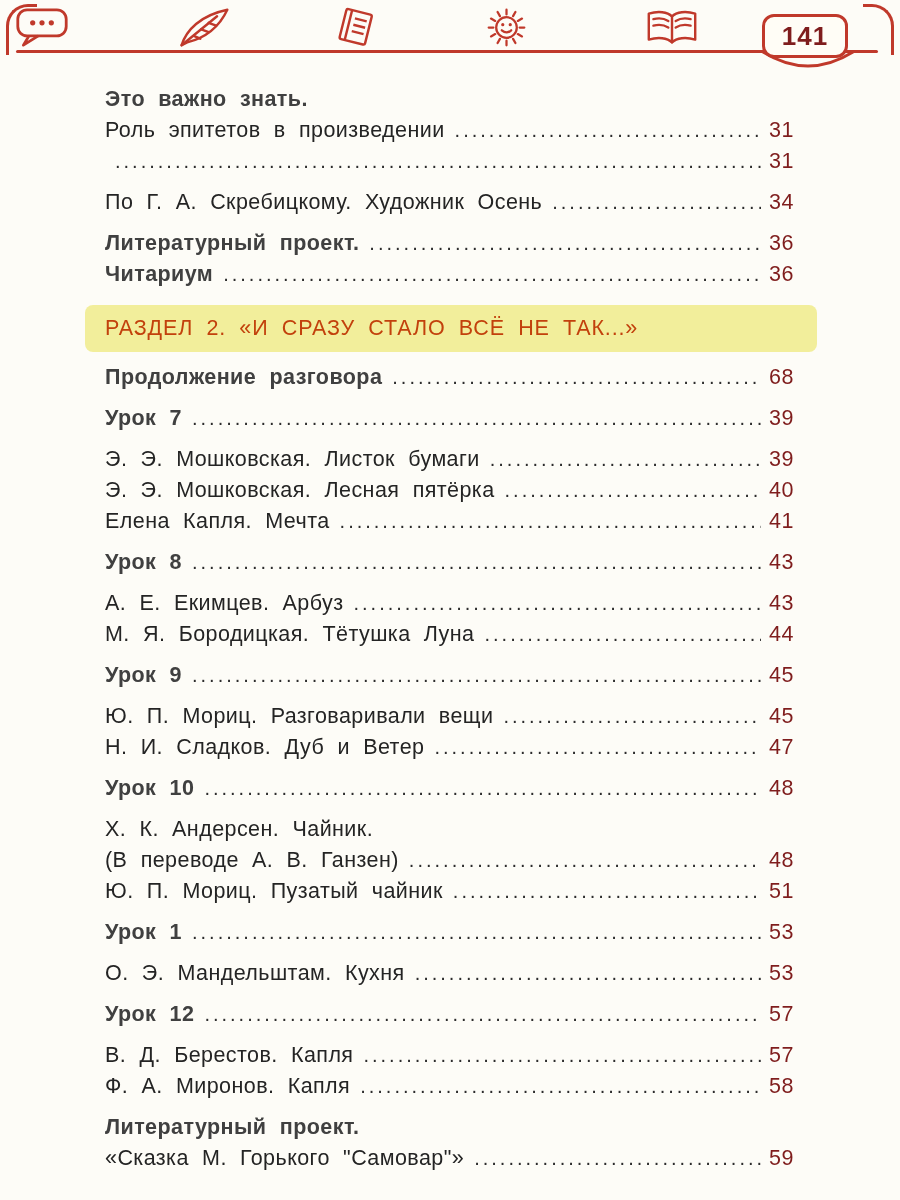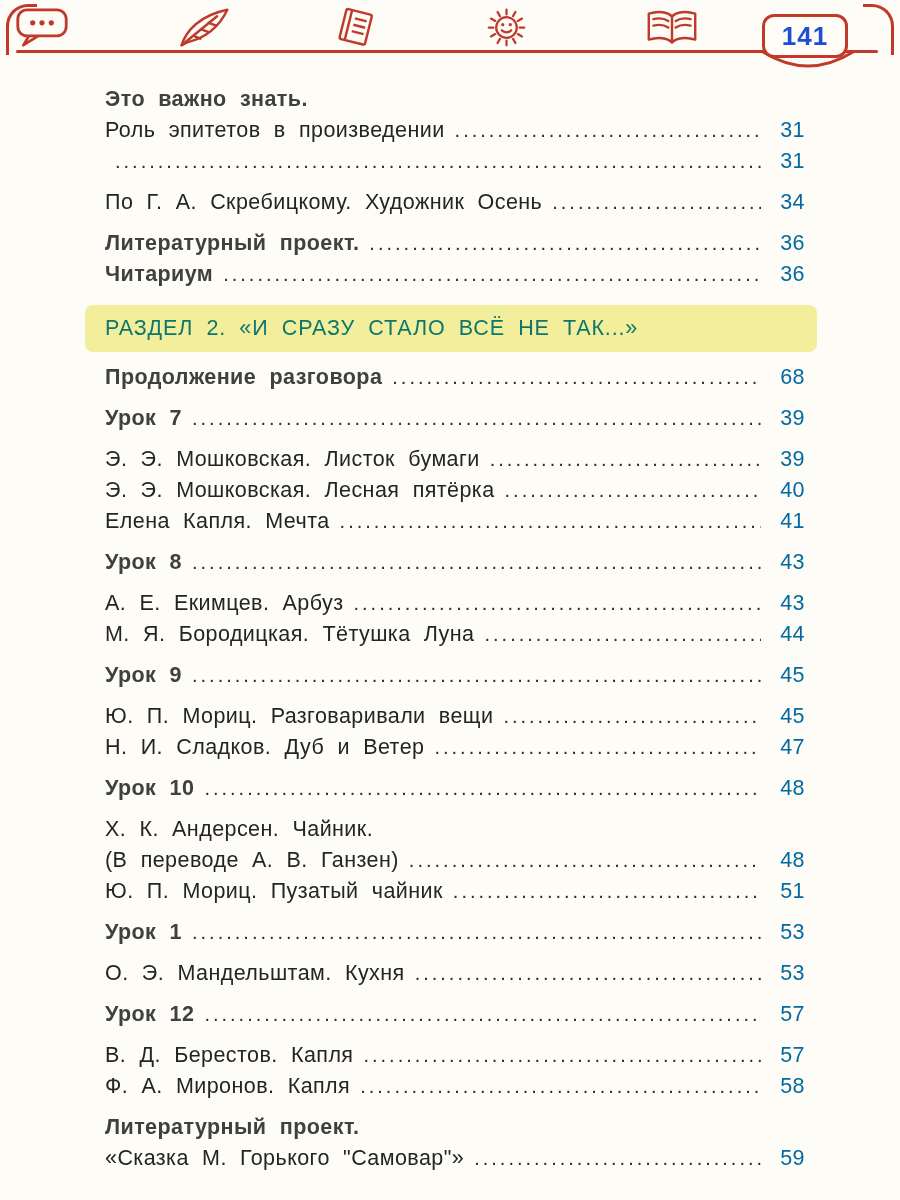--- a/index.html
+++ b/index.html
@@ -23,21 +23,21 @@
   .corner-left{position:absolute;top:4px;left:6px;width:28px;height:48px;
     border-left:3px solid var(--red);border-top:3px solid var(--red);border-top-left-radius:22px;}
   .corner-right{position:absolute;top:4px;right:6px;width:28px;height:48px;
     border-right:3px solid var(--red);border-top:3px solid var(--red);border-top-right-radius:22px;}
   .icon{position:absolute;top:6px;width:56px;height:42px;display:flex;align-items:center;justify-content:center;}
   .icon svg{display:block;}
   .badge{
     position:absolute;top:14px;right:52px;width:80px;height:38px;
     border:3px solid var(--red);border-radius:12px;background:#fffdf6;
     display:flex;align-items:center;justify-content:center;
-    font-weight:700;font-size:26px;color:#1d4ed8;letter-spacing:1px;z-index:2;
+    font-weight:700;font-size:26px;color:#7f1d1d;letter-spacing:1px;z-index:2;
   }
   .badge-arc{position:absolute;top:50px;right:44px;z-index:1;}
 
   
   .toc{position:absolute;top:84px;left:105px;right:95px;}
   .row{
     display:flex;align-items:baseline;
     font-size:21.5px;line-height:31px;
     letter-spacing:.02em;word-spacing:.32em;color:var(--ink);
   }
@@ -45,27 +45,27 @@
   .row .b{font-weight:700;color:#404040;}
   .row .b + .t{margin-left:12px;}
   .leader{
     flex:1;overflow:hidden;white-space:nowrap;
     margin:0 8px 0 10px;color:#2c2c2c;
   }
   .leader::after{
     content:"..........................................................................................................................................................";
     letter-spacing:3px;font-size:20px;word-spacing:0;
   }
-  .pagenum{min-width:36px;text-align:right;font-size:21.5px;color:#0369a1;}
+  .pagenum{min-width:36px;text-align:left;font-size:21.5px;color:#7f1d1d;}
   .section-band{
     background:var(--yellow);
     border-radius:8px;
     margin:15px -12px 5px -20px;
     padding:11px 14px 11px 20px;
-    font-size:21.5px;letter-spacing:.04em;word-spacing:.3em;color:#0f766e;
+    font-size:21.5px;letter-spacing:.04em;word-spacing:.3em;color:#c2410c;
   }
 </style>
 </head>
 <body>
 
 <div class="page">
 
   <div class="header">
 
     <span class="icon" style="left:14px">

